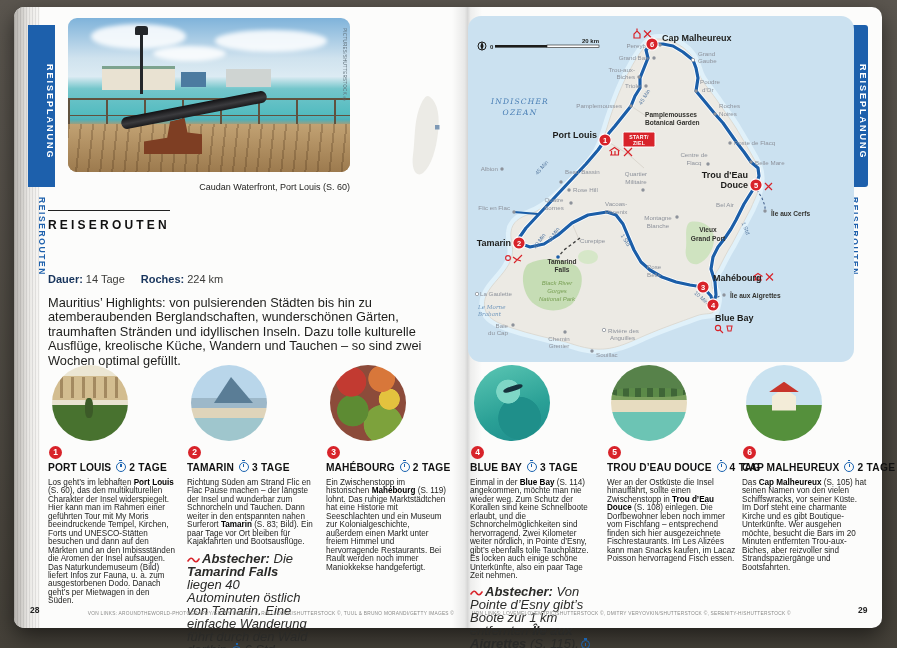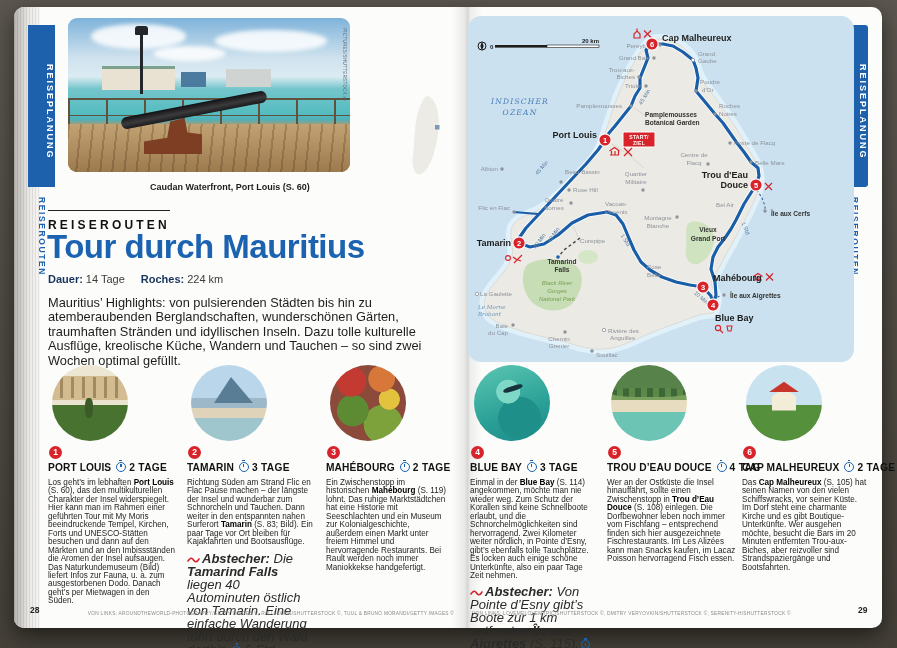--- a/index.html
+++ b/index.html
@@ -33,21 +33,21 @@
   .rail{position:absolute;left:0;width:100%;height:0;border-top:2px solid #60523f}
   .railposts{position:absolute;left:0;width:100%;height:26px;
         background:repeating-linear-gradient(90deg,#60523f 0 2px,transparent 2px 38px)}
   .cannon{position:absolute;left:52px;top:86px;width:148px;height:12px;border-radius:7px;
         background:linear-gradient(#121214,#3b3b3e 55%,#1a1a1c);transform:rotate(-11deg)}
   .carriage{position:absolute;left:76px;top:100px;width:58px;height:36px;background:#7e3e23;
         clip-path:polygon(0 100%,100% 100%,100% 45%,75% 40%,70% 0,45% 10%,40% 55%,0 65%)}
   .lamp{position:absolute;left:72px;top:14px;width:3px;height:62px;background:#23262a}
   .lamphead{position:absolute;left:67px;top:8px;width:13px;height:9px;background:#23262a;border-radius:3px 3px 1px 1px}
   .hero-credit{position:absolute;right:3px;top:10px;writing-mode:vertical-rl;font-size:4.5px;color:#5a6a74;letter-spacing:.3px}
-  .caption{position:absolute;left:136px;top:175px;width:200px;font-size:9px;font-weight:bold;color:#1d1d1b}
+  .caption{position:absolute;left:136px;top:175px;width:200px;text-align:right;font-size:9px;font-weight:normal;color:#1d1d1b}
   
   .kicker{position:absolute;left:34px;top:203px;font-size:12px;font-weight:bold;letter-spacing:3.2px;color:#111;
           border-top:1.5px solid #222;padding-top:7px}
   .title{position:absolute;left:33px;top:221px;font-size:33px;font-weight:bold;color:#1b62b0;letter-spacing:-.5px}
   .meta{position:absolute;left:34px;top:266px;font-size:11px;color:#3c3c3a}
   .meta b{color:#17345c;margin-right:3px}
   .meta .gap{display:inline-block;width:16px}
   .intro{position:absolute;left:34px;top:289px;width:404px;font-size:12.8px;line-height:14.4px;color:#1d1d1b}
   
   .col{position:absolute;top:358px;width:127px}
@@ -144,21 +144,20 @@
       <div class="hero-credit">PICTURES/SHUTTERSTOCK ©</div>
     </div>
     <div class="caption">Caudan Waterfront, Port Louis (S. 60)</div>
 
     <svg class="abs" style="left:392px;top:86px" width="44" height="96" viewBox="0 0 44 96">
       <path d="M24,4 C32,10 34,24 32,40 C30,56 26,72 17,80 C10,85 5,76 7,62 C9,48 8,30 13,16 C16,8 20,0 24,4 Z" fill="#ecebe6"></path>
       <rect x="29" y="32" width="4.5" height="4.5" fill="#7e99b5"></rect>
     </svg>
 
     <div class="kicker">REISEROUTEN</div>
-    <div class="title">Tour durch Mauritius</div>
     <div class="meta">
       <b>Dauer:</b><span>14 Tage</span><span class="gap"></span><b>Roches:</b><span>224 km</span>
     </div>
     <div class="intro">Mauritius’ Highlights: von pulsierenden Städten bis hin zu atemberaubenden Berglandschaften, wunderschönen Gärten, traumhaften Stränden und idyllischen Inseln. Dazu tolle kulturelle Ausflüge, kreolische Küche, Wandern und Tauchen – so sind zwei Wochen optimal gefüllt.</div>
 
     <div class="col c1">
       <div class="circle p1"></div>
       <div class="badge">1</div>
       <div class="stop-head"><span>PORT LOUIS</span><span class="sw"></span><span class="dur">2 TAGE</span></div>
       <div class="body">Los geht’s im lebhaften <b>Port Louis</b> (S. 60), das den multikulturellen Charakter der Insel widerspiegelt. Hier kann man im Rahmen einer geführten Tour mit My Moris beeindruckende Tempel, Kirchen, Forts und UNESCO-Stätten besuchen und dann auf den Märkten und an den Imbissständen die Aromen der Insel aufsaugen. Das Naturkundemuseum (Bild) liefert Infos zur Fauna, u. a. zum ausgestorbenen Dodo. Danach geht’s per Mietwagen in den Süden.</div>

